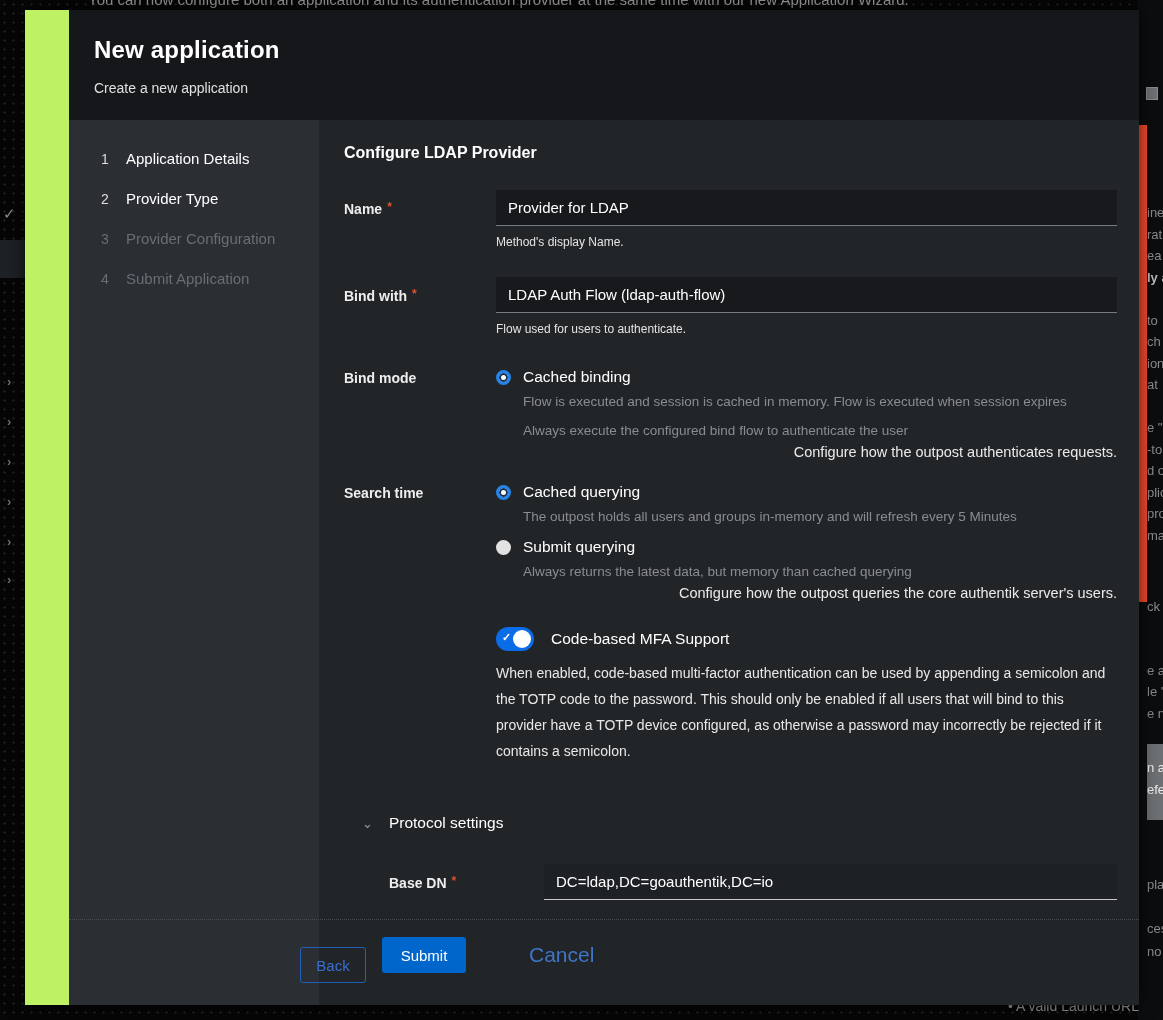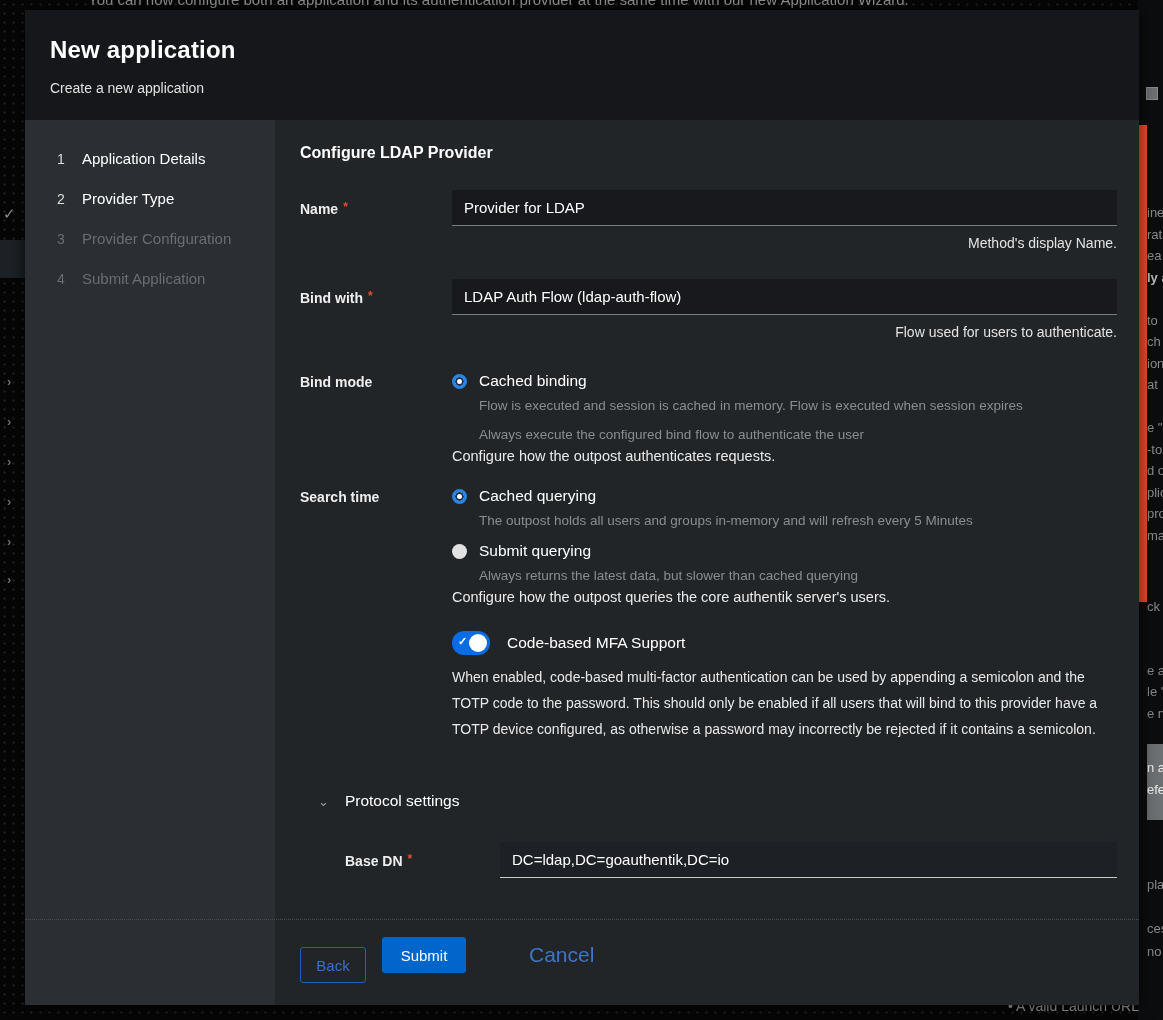--- a/index.html
+++ b/index.html
@@ -31,20 +31,21 @@
   .frag.bold { font-weight:700; color:#b9bbbd; }
   .gray-box { position:absolute; left:1147px; top:744px; width:24px; height:76px; background:#6e7173; }
   .gray-box .frag { position:absolute; left:0; color:#f0f0f0; }
   .bottom-bullet { position:absolute; left:1008px; top:998px; font-size:14px; color:#97999b; white-space:nowrap; }
 
   
   .modal {
     position:absolute; left:25px; top:10px; width:1114px; height:995px;
     background:#bef264; display:flex; flex-direction:column;
     box-shadow:0 0 18px rgba(0,0,0,.7);
+    padding-left:44px;
   }
   .modal-header { padding:26px 0 24px 25px; background:#15171a; }
   .modal-title { font-size:24px; font-weight:700; color:#ffffff; letter-spacing:.2px; }
   .modal-subtitle { margin-top:16px; font-size:14px; color:#e0e0e0; }
   .modal-body { flex:1; display:flex; min-height:0; position:relative; }
 
   
   .wizard-nav { width:250px; background:#2b2e33; padding:30px 0 0 32px; flex-shrink:0; }
   .wizard-step { display:flex; align-items:baseline; margin-bottom:23px; cursor:pointer; }
   .wizard-step .num { width:25px; font-size:14px; color:#dcdcdc; }
@@ -57,29 +58,29 @@
 
   .form-row { display:grid; grid-template-columns:152px 1fr; margin-bottom:28px; }
   .form-label { font-size:14px; font-weight:700; color:#eeeeee; padding-top:11px; }
   .req { color:#e14f2d; font-size:12px; margin-left:5px; position:relative; top:-3px; }
   .text-input {
     width:100%; height:36px; background:#17191c;
     border:none; border-bottom:1px solid #787c81;
     color:#ffffff; font-size:15px; padding:0 12px;
     font-family:"Liberation Sans", sans-serif;
   }
-  .field-help { margin-top:9px; font-size:14px; color:#e3e3e3;text-align:right; }
+  .field-help { margin-top:9px; font-size:12px; color:#e3e3e3; }
 
   .radio-option { display:flex; align-items:center; margin-bottom:8px; cursor:pointer; }
   .radio-dot { width:15px; height:15px; border-radius:50%; margin-right:12px; flex-shrink:0; }
   .radio-dot.on { background:#ffffff; border:3.5px solid #2684e8; box-shadow:inset 0 0 0 2px #17314f; }
   .radio-dot.off { background:#e2e2e2; }
   .radio-label { font-size:15.5px; color:#ffffff; }
   .radio-desc { margin:0 0 14px 27px; font-size:13.5px; color:#8a8d90; }
-  .group-help { font-size:14.5px; color:#eaeaea; margin-top:2px; }
+  .group-help { font-size:14.5px; color:#eaeaea; margin-top:2px;text-align:right; }
 
   
   .switch-row { display:flex; align-items:center; }
   .switch { width:38px; height:24px; border-radius:12px; background:#0a6ce6; position:relative; cursor:pointer; flex-shrink:0; }
   .switch .check { position:absolute; left:6px; top:4px; color:#ffffff; font-size:11px; font-weight:700; }
   .switch .knob { position:absolute; right:3px; top:3px; width:18px; height:18px; border-radius:50%; background:#ffffff; }
   .switch-label { margin-left:17px; font-size:15.5px; color:#ffffff; }
   .switch-desc { margin-top:9px; font-size:14px; line-height:26px; color:#e8e8e8; max-width:665px; }
 
   
@@ -218,21 +219,21 @@
         <div>
           <div class="radio-option">
             <span class="radio-dot on"></span>
             <span class="radio-label">Cached querying</span>
           </div>
           <div class="radio-desc">The outpost holds all users and groups in-memory and will refresh every 5 Minutes</div>
           <div class="radio-option">
             <span class="radio-dot off"></span>
             <span class="radio-label">Submit querying</span>
           </div>
-          <div class="radio-desc" style="margin-bottom:6px">Always returns the latest data, but slower than cached querying</div>
+          <div class="radio-desc" style="margin-bottom:6px">Always returns the latest data, but memory than cached querying</div>
           <div class="group-help">Configure how the outpost queries the core authentik server's users.</div>
         </div>
       </div>
 
       <div class="form-row" style="margin-bottom:0">
         <div class="form-label"></div>
         <div>
           <div class="switch-row">
             <div class="switch">
               <span class="check">✓</span>

